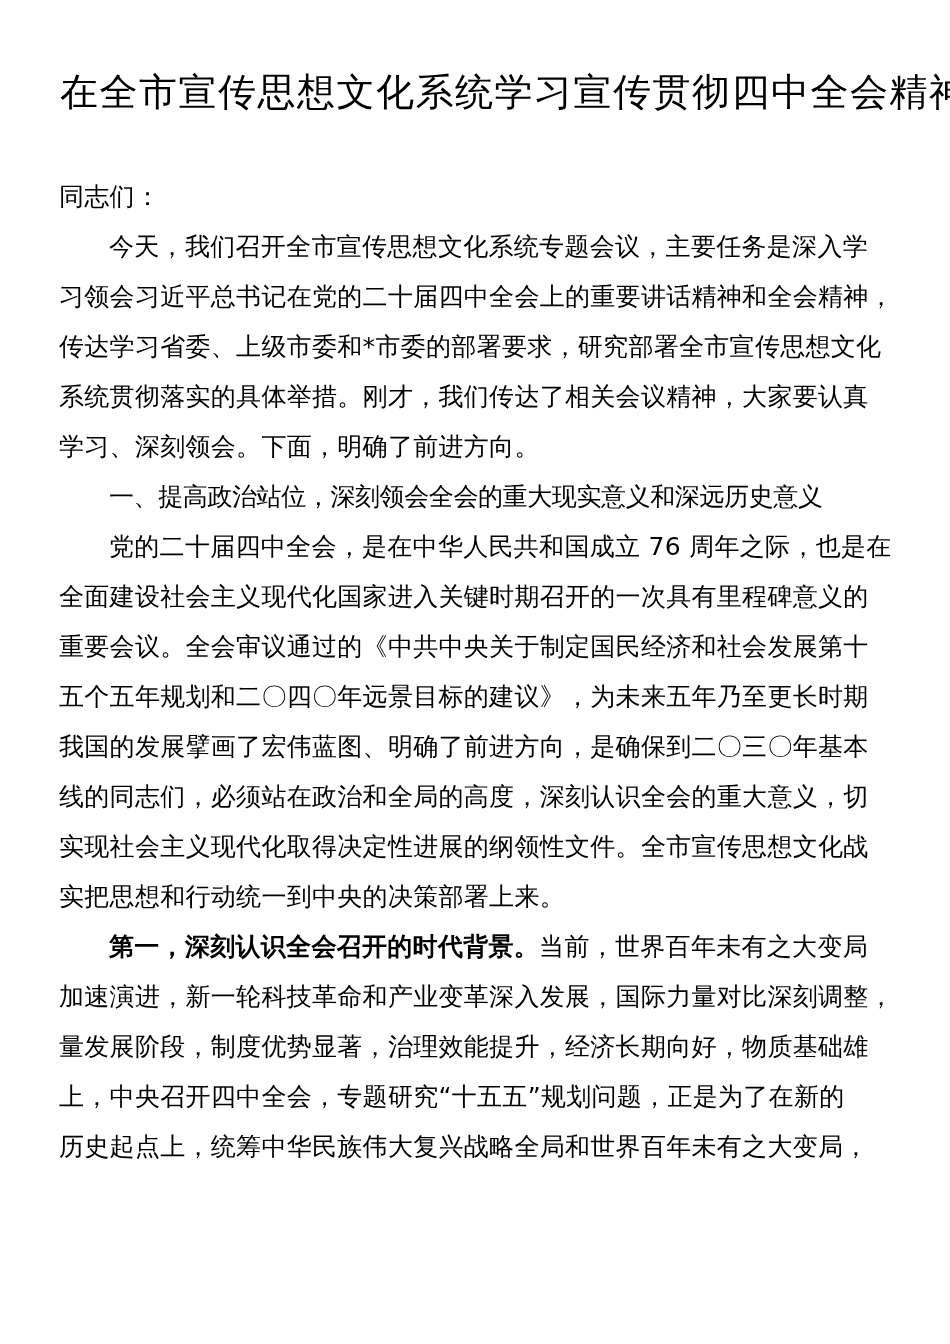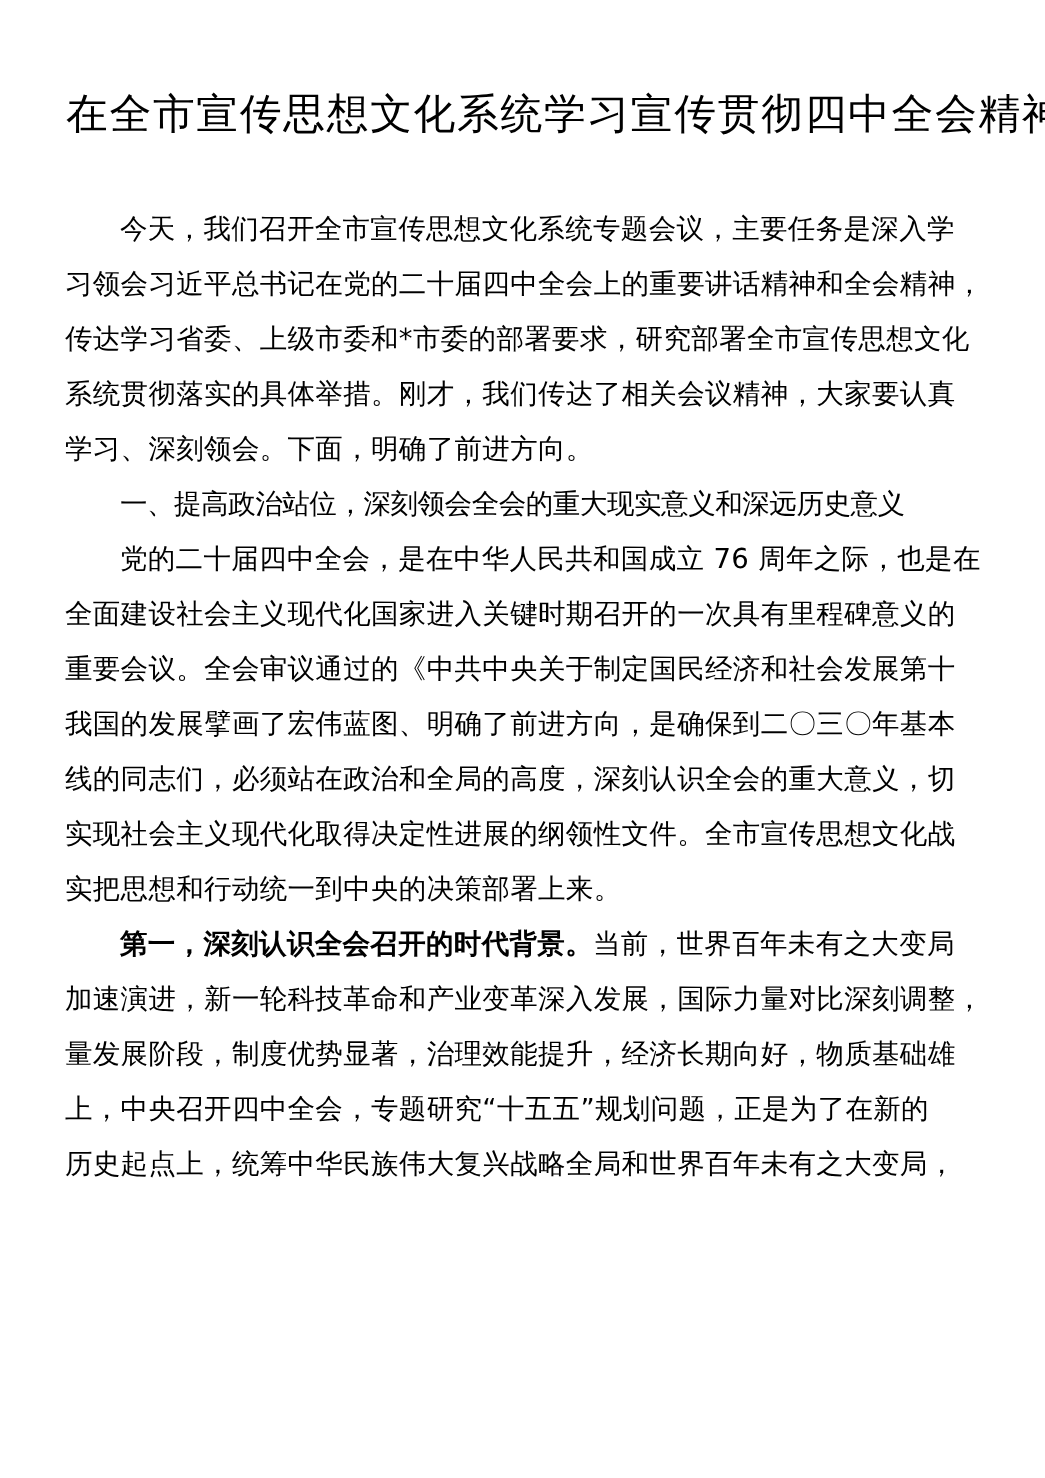--- a/index.html
+++ b/index.html
@@ -11,21 +11,21 @@
       width: 950px;
       height: 1344px;
       position: relative;
       overflow: hidden;
       color: #000000;
       font-family: "DejaVu Sans", "Liberation Sans", sans-serif;
     }
     .page {
       position: absolute;
       left: 0;
-      top: 15px;
+      top: 4px;
       width: 950px;
       height: 1120px;
       background: #ffffff;
     }
     .title {
       position: absolute;
       left: 60px;
       top: 64px;
       width: 830px;
       text-align: center;
@@ -68,35 +68,37 @@
 <body>
 
 <div class="page">
 
   <h1 class="title">
     <span class="line">在全市宣传思想文化系统学习宣传贯彻四中全会精神</span>
   </h1>
 
   <div class="body">
 
+    <span class="ln">同志们：</span>
 
     <div>
       <span class="ln indent">今天，我们召开全市宣传思想文化系统专题会议，主要任务是深入学</span>
       <span class="ln">习领会习近平总书记在党的二十届四中全会上的重要讲话精神和全会精神，</span>
       <span class="ln">传达学习省委、上级市委和*市委的部署要求，研究部署全市宣传思想文化</span>
       <span class="ln">系统贯彻落实的具体举措。刚才，我们传达了相关会议精神，大家要认真</span>
       <span class="ln">学习、深刻领会。下面，明确了前进方向。</span>
     </div>
 
     <span class="ln indent heading-one">一、提高政治站位，深刻领会全会的重大现实意义和深远历史意义</span>
 
     <div>
       <span class="ln indent">党的二十届四中全会，是在中华人民共和国成立 76 周年之际，也是在</span>
       <span class="ln">全面建设社会主义现代化国家进入关键时期召开的一次具有里程碑意义的</span>
       <span class="ln">重要会议。全会审议通过的《中共中央关于制定国民经济和社会发展第十</span>
+      <span class="ln">五个五年规划和二〇四〇年远景目标的建议》，为未来五年乃至更长时期</span>
       <span class="ln">我国的发展擘画了宏伟蓝图、明确了前进方向，是确保到二〇三〇年基本</span>
       <span class="ln">线的同志们，必须站在政治和全局的高度，深刻认识全会的重大意义，切</span>
       <span class="ln">实现社会主义现代化取得决定性进展的纲领性文件。全市宣传思想文化战</span>
       <span class="ln">实把思想和行动统一到中央的决策部署上来。</span>
     </div>
 
     <div>
       <span class="ln indent"><span class="bold">第一，深刻认识全会召开的时代背景。</span><span>当前，世界百年未有之大变局</span></span>
       <span class="ln">加速演进，新一轮科技革命和产业变革深入发展，国际力量对比深刻调整，</span>
       <span class="ln">量发展阶段，制度优势显著，治理效能提升，经济长期向好，物质基础雄</span>

